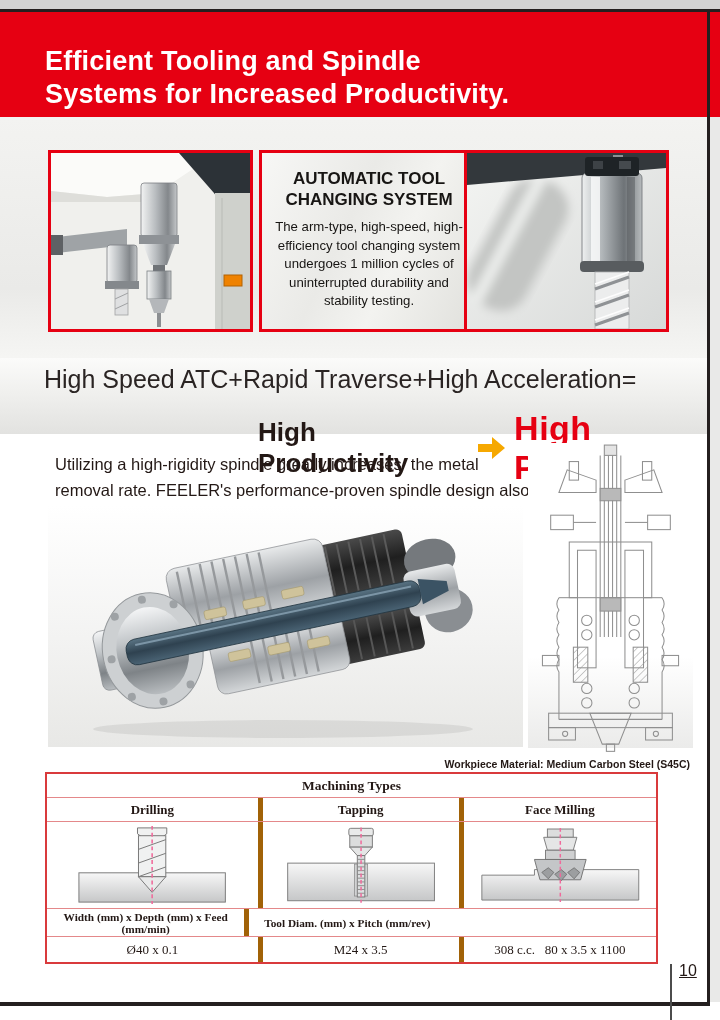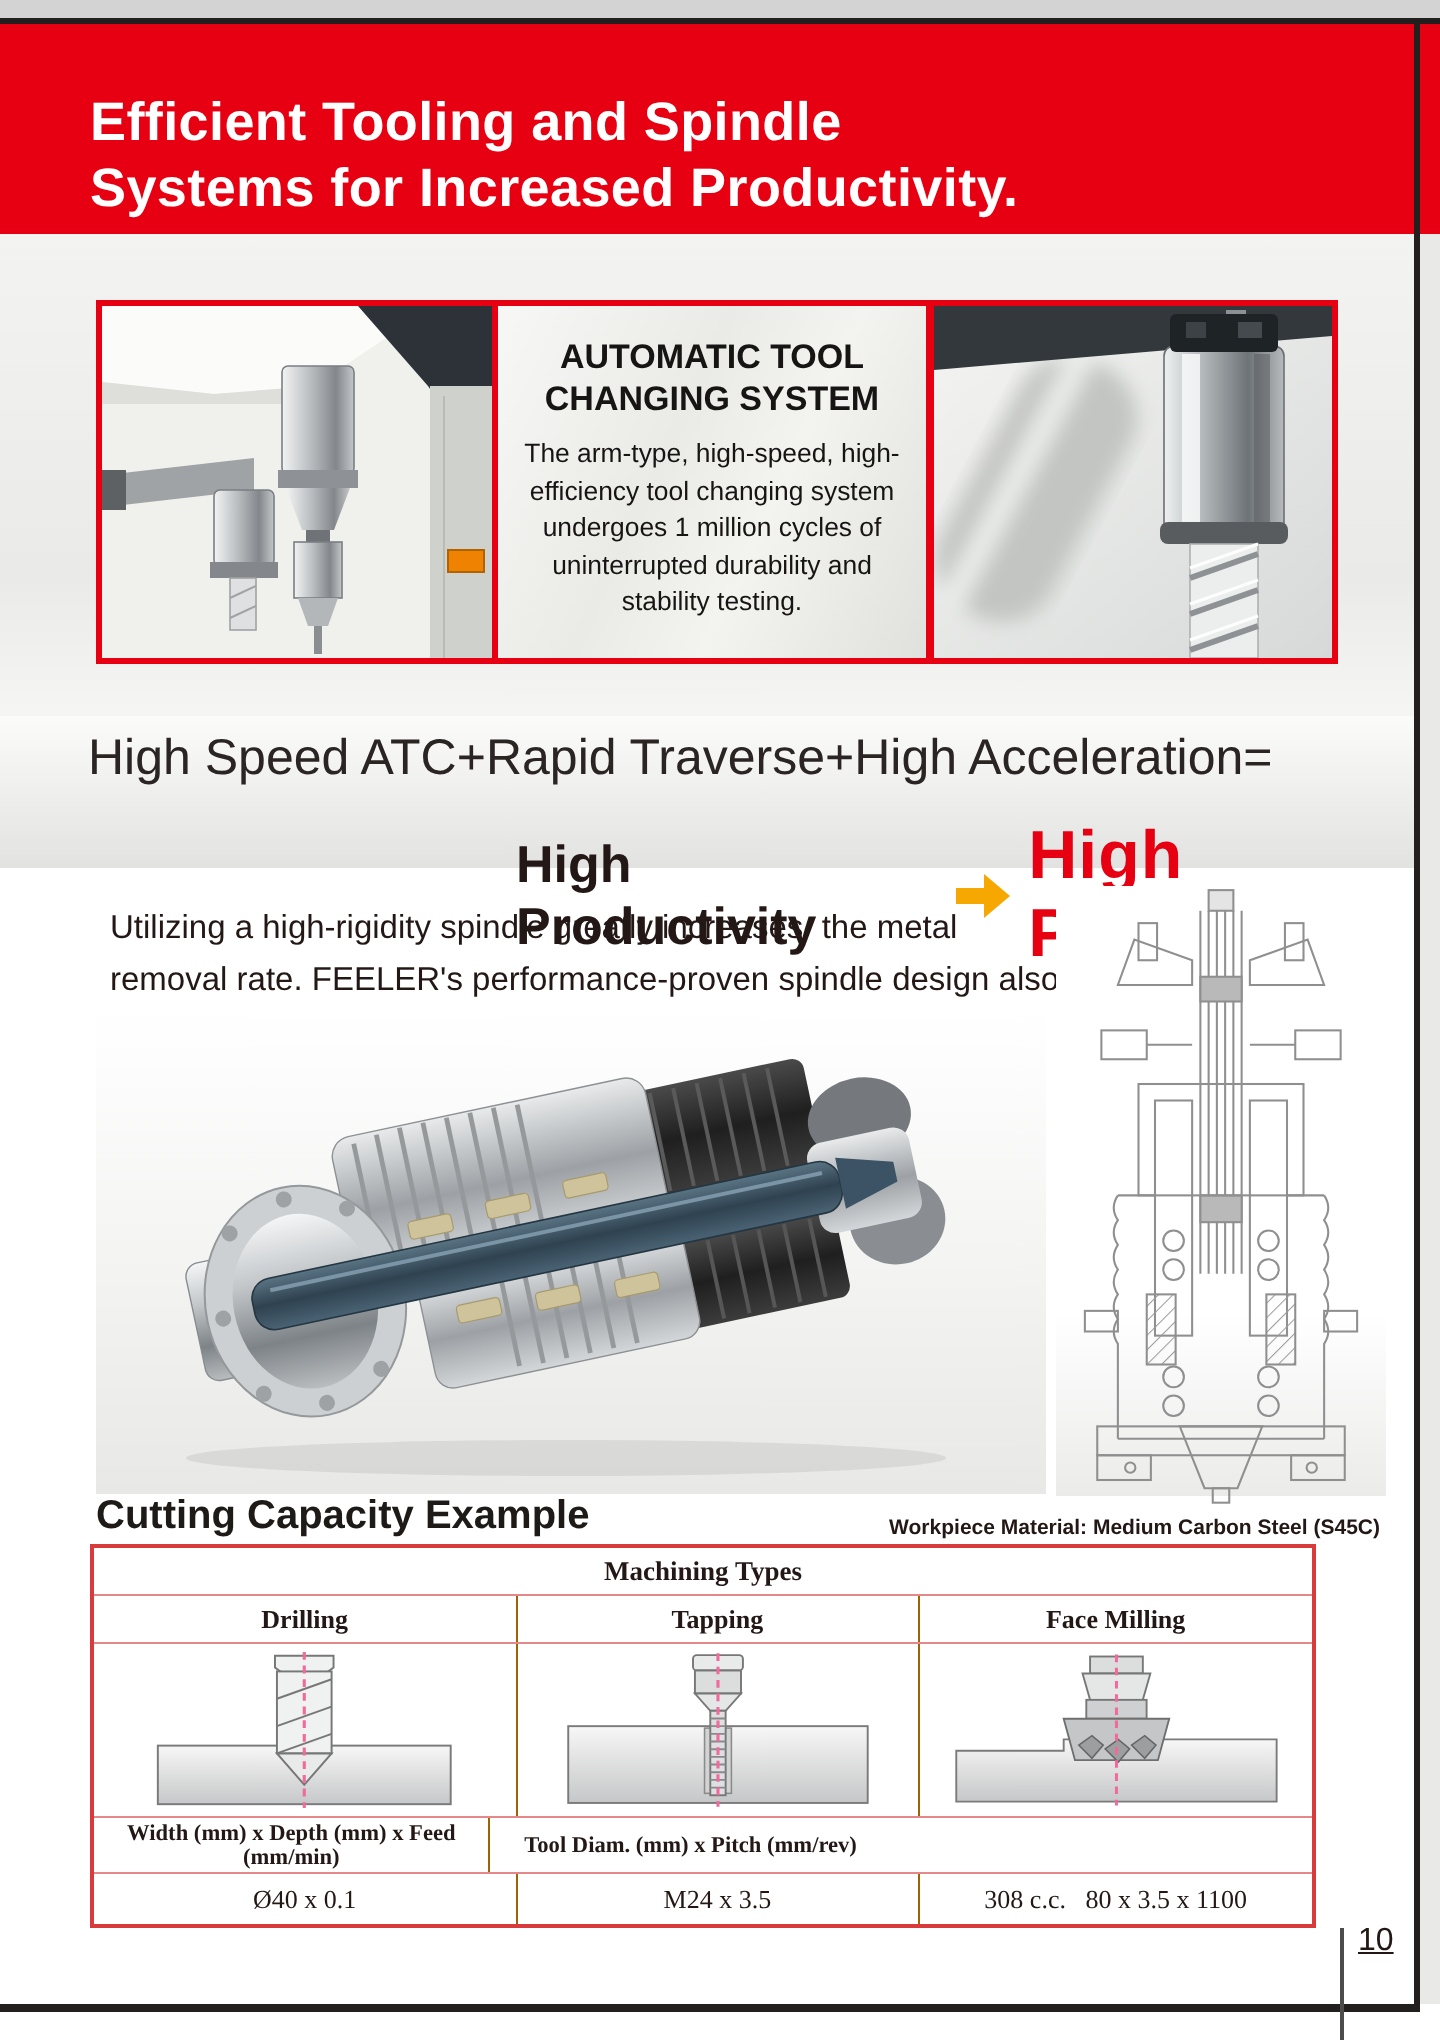--- a/index.html
+++ b/index.html
@@ -16,21 +16,21 @@
   .right-strip{left:710px;top:117px;width:10px;height:885px;background:#e9e9e8;z-index:5;}
   
   .banner{left:0;top:12px;width:720px;height:105px;background:#e60012;z-index:10;}
   .banner-title{position:absolute;left:45px;top:33px;color:#ffffff;font-weight:bold;
     font-size:27px;line-height:33px;letter-spacing:.2px;}
   
   .photo-strip{left:0;top:117px;width:720px;height:245px;
     background:linear-gradient(180deg,#f3f3f1 0%,#eaeae8 70%,#f6f6f4 100%);}
   .panel{position:absolute;top:33px;height:182px;border:3px solid #e60012;background:#fff;box-sizing:border-box;}
   .panel-1{left:48px;width:205px;}
-  .panel-2{left:246px;width:220px;text-align:center;
+  .panel-2{left:259px;width:220px;text-align:center;
     background:linear-gradient(115deg,#f7f7f5 0%,#eaeae7 40%,#f3f3f0 62%,#e0e0dc 100%);}
   .panel-3{left:464px;width:205px;}
   .panel svg{display:block;width:100%;height:100%;}
   .atc-title{font-size:17px;font-weight:bold;color:#171513;line-height:21px;margin-top:15px;}
   .atc-body{font-size:13.2px;line-height:18.5px;color:#171513;margin:8px 9px 0 9px;}
   
   .formula-band{left:0;top:358px;width:708px;height:76px;
     background:linear-gradient(180deg,#fbfbfa 0%,#f0f0ee 45%,#e2e2e0 100%);}
   .formula-line1{position:absolute;left:44px;top:7px;font-size:25px;color:#2a2423;}
   .formula-line2{position:absolute;left:258px;top:36px;display:flex;align-items:center;margin-top:15px;}
@@ -44,21 +44,21 @@
     background:linear-gradient(180deg,#ffffff 0%,#f3f3f2 55%,#e8e8e6 100%);}
   .drawing-zone{left:528px;top:443px;width:165px;height:305px;
     background:linear-gradient(180deg,#ffffff 70%,#ebebea 100%);}
   
   .cutting-title{left:48px;top:747px;font-size:20px;font-weight:bold;color:#1d1a18;}
   .workpiece-note{right:30px;top:758px;font-size:10.5px;font-weight:bold;color:#231815;}
   .cut-table{left:45px;top:772px;width:613px;border:2px solid #d93a3c;background:#fff;box-sizing:border-box;z-index:8;}
   .ct-row{display:flex;}
   .ct-row + .ct-row{border-top:1px solid #e4888a;}
   .ct-cell{box-sizing:border-box;display:flex;align-items:center;justify-content:center;text-align:center;font-family:Liberation Serif, serif;}
-  .ct-cell + .ct-cell{border-left:1px solid #a16207;}
+  .ct-cell + .ct-cell{border-left:5px solid #a16207;}
   .c1{width:34.6%;} .c2{width:33.0%;} .c3{width:32.4%;}
   .ct-header{height:23px;font-size:13.5px;font-weight:bold;}
   .ct-names{height:23px;}
   .ct-names .ct-cell{font-size:13px;font-weight:bold;}
   .ct-illus{height:86px;}
   .ct-illus svg{display:block;width:96%;height:82px;}
   .ct-labels{height:27px;}
   .ct-labels .ct-cell{font-size:11.3px;font-weight:bold;}
   .ct-values{height:25px;}
   .ct-values .ct-cell{font-size:13px;}
@@ -323,21 +323,20 @@
         <rect x="20" y="276" width="26" height="12"></rect>
           <rect x="114" y="276" width="26" height="12"></rect>
         <path d="M60,262 L100,262 L88,292 L72,292 Z"></path>
         <rect x="76" y="292" width="8" height="7"></rect>
         <circle cx="36" cy="282" r="2.5"></circle>
           <circle cx="124" cy="282" r="2.5"></circle>
       </g>
     </svg>
   </div>
 
-  <div class="abs cutting-title">Cutting Capacity Example</div>
   <div class="abs workpiece-note">Workpiece Material: Medium Carbon Steel (S45C)</div>
 
   <div class="abs cut-table">
     <div class="ct-row ct-header">
       <div class="ct-cell" style="width:100%">Machining Types</div>
     </div>
     <div class="ct-row ct-names">
       <div class="ct-cell c1">Drilling</div>
       <div class="ct-cell c2">Tapping</div>
       <div class="ct-cell c3">Face Milling</div>

